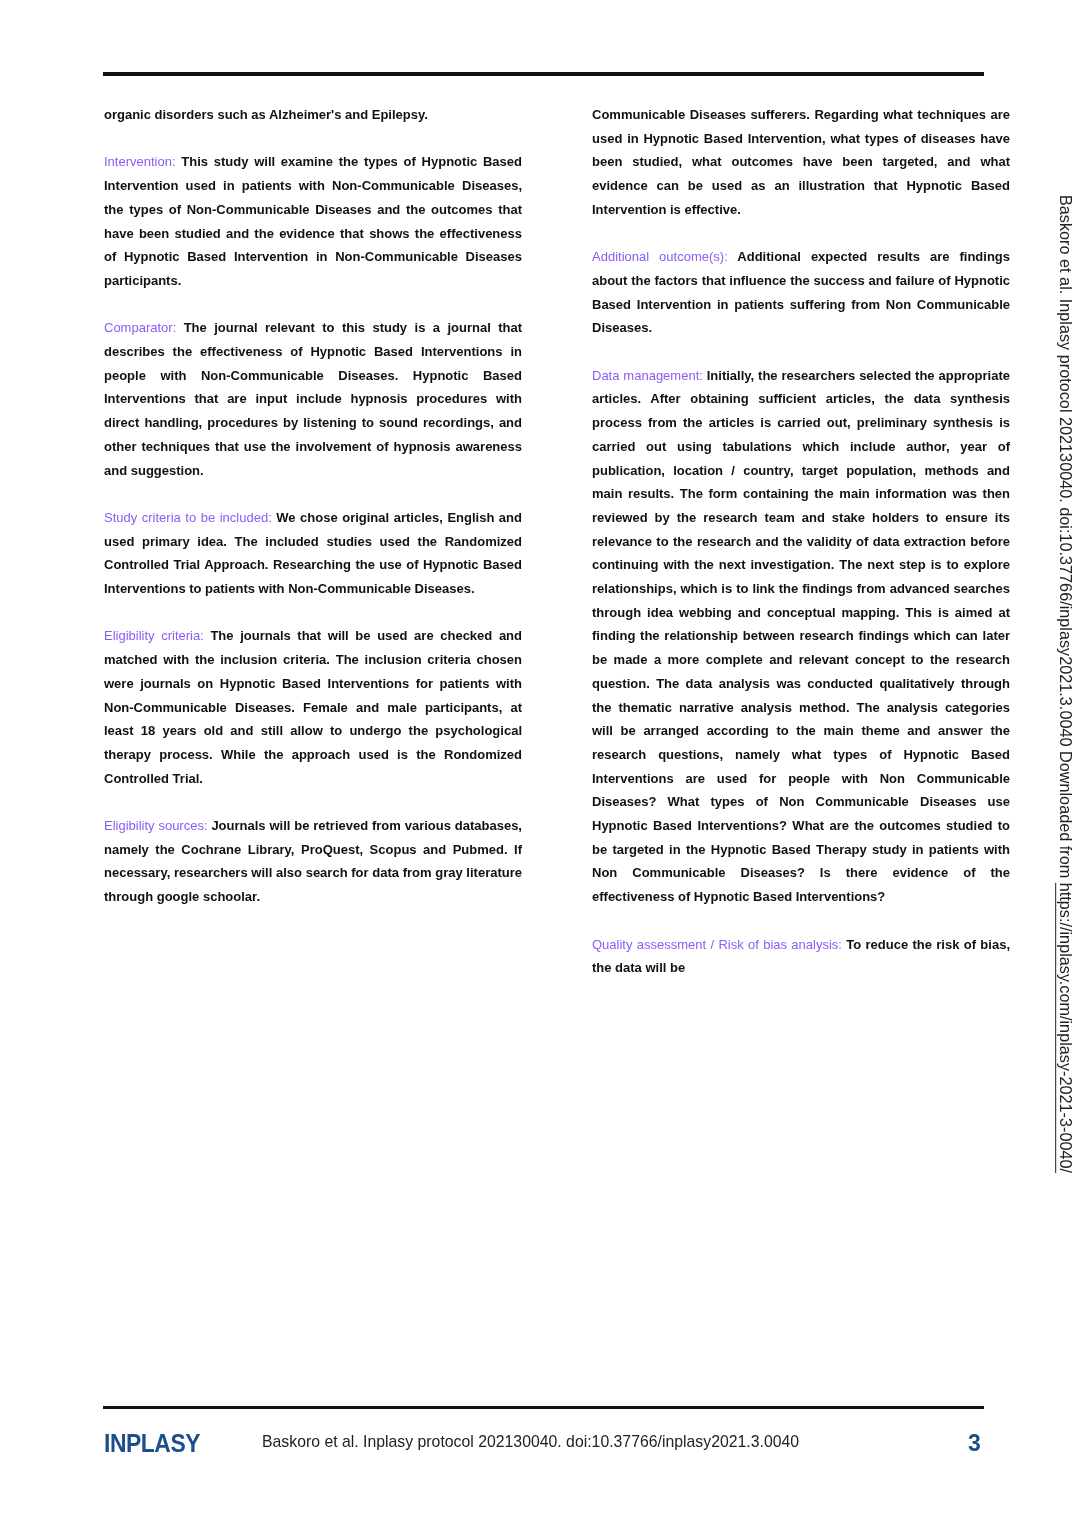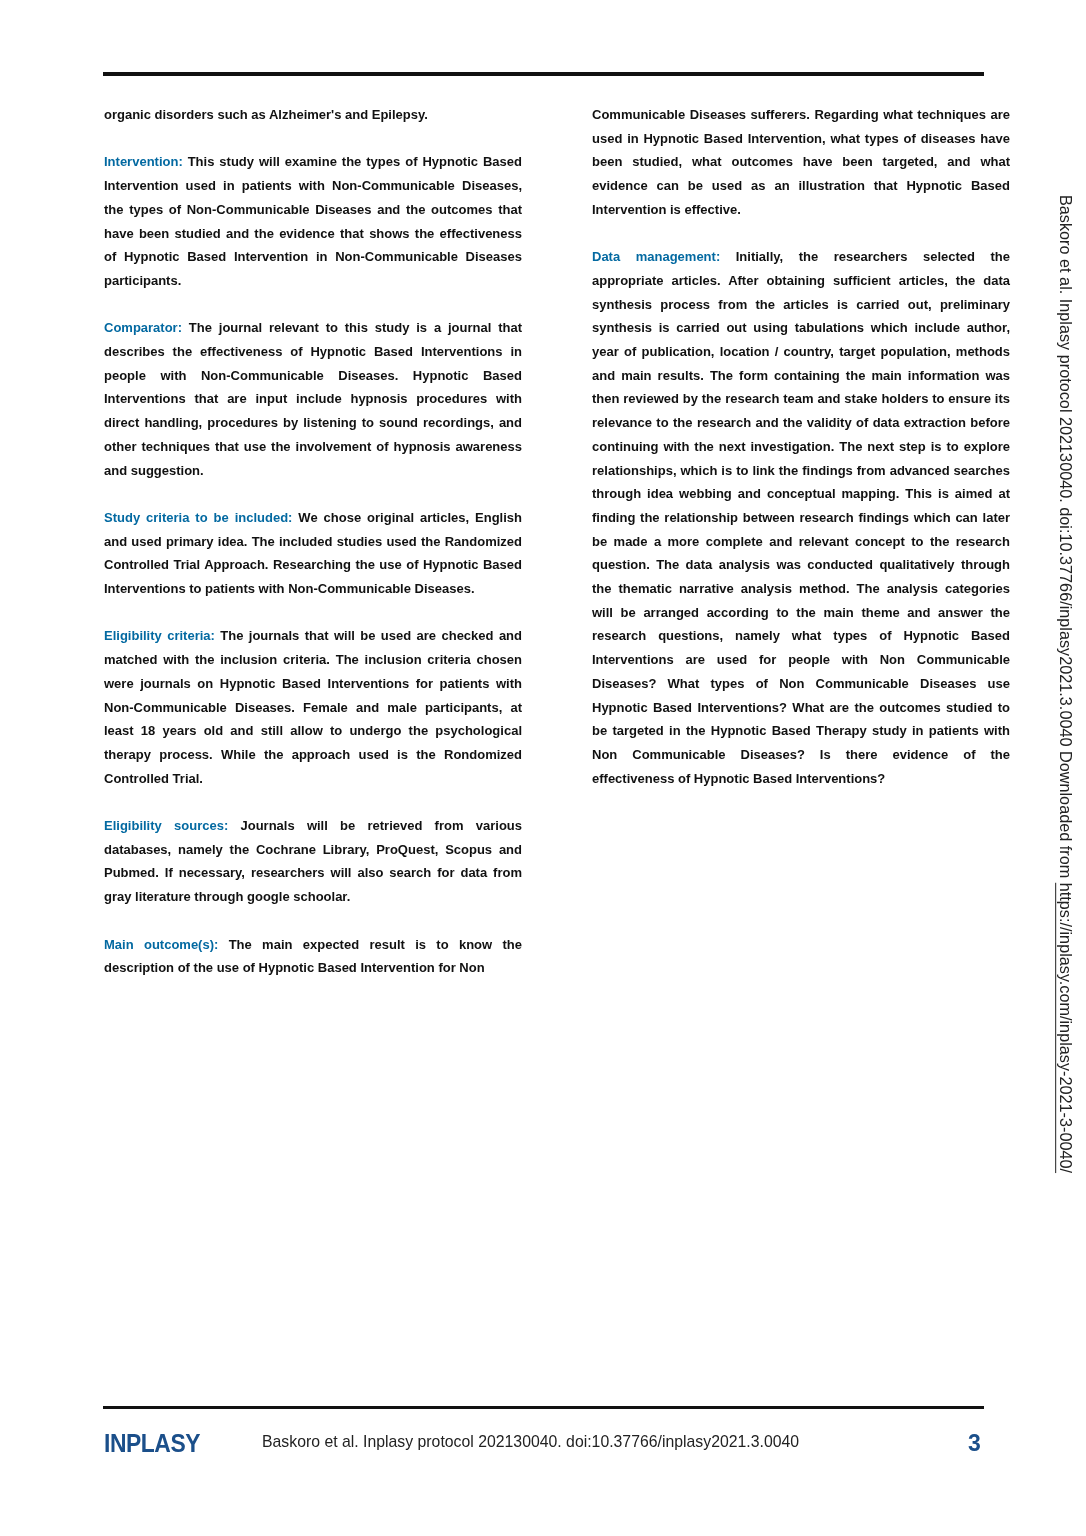--- a/index.html
+++ b/index.html
@@ -31,22 +31,22 @@
       font-weight: bold;
       line-height: 23.7px;
       text-align: justify;
     }
     .col-left { left: 104px; }
     .col-right { left: 592px; }
     .section {
       margin: 0 0 23.7px 0;
     }
     .heading {
-      color: #0369a1;
-      font-weight: bold;
+      color: #8b5cf6;
+      font-weight: normal;
     }
     .body-text {
       color: #111111;
     }
     .bottom-rule {
       position: absolute;
       left: 103px;
       top: 1406px;
       width: 881px;
       height: 3px;
@@ -114,31 +114,34 @@
   </p>
   <p class="section">
     <span class="heading">Study criteria to be included:</span><span class="body-text"> We chose original articles, English and used primary idea. The included studies used the Randomized Controlled Trial Approach. Researching the use of Hypnotic Based Interventions to patients with Non-Communicable Diseases.</span>
   </p>
   <p class="section">
     <span class="heading">Eligibility criteria:</span><span class="body-text"> The journals that will be used are checked and matched with the inclusion criteria. The inclusion criteria chosen were journals on Hypnotic Based Interventions for patients with Non-Communicable Diseases. Female and male participants, at least 18 years old and still allow to undergo the psychological therapy process. While the approach used is the Rondomized Controlled Trial.</span>
   </p>
   <p class="section">
     <span class="heading">Eligibility sources:</span><span class="body-text"> Journals will be retrieved from various databases, namely the Cochrane Library, ProQuest, Scopus and Pubmed. If necessary, researchers will also search for data from gray literature through google schoolar.</span>
   </p>
-  <p class="section">
-    <span class="heading">Main outcome(s):</span><span class="body-text"> The main expected result is to know the description of the use of Hypnotic Based Intervention for Non</span>
-  </p>
 </div>
 
 <div class="column col-right">
   <p class="section">
     <span class="body-text">Communicable Diseases sufferers. Regarding what techniques are used in Hypnotic Based Intervention, what types of diseases have been studied, what outcomes have been targeted, and what evidence can be used as an illustration that Hypnotic Based Intervention is effective.</span>
   </p>
   <p class="section">
+    <span class="heading">Additional outcome(s):</span><span class="body-text"> Additional expected results are findings about the factors that influence the success and failure of Hypnotic Based Intervention in patients suffering from Non Communicable Diseases.</span>
+  </p>
+  <p class="section">
     <span class="heading">Data management:</span><span class="body-text"> Initially, the researchers selected the appropriate articles. After obtaining sufficient articles, the data synthesis process from the articles is carried out, preliminary synthesis is carried out using tabulations which include author, year of publication, location / country, target population, methods and main results. The form containing the main information was then reviewed by the research team and stake holders to ensure its relevance to the research and the validity of data extraction before continuing with the next investigation. The next step is to explore relationships, which is to link the findings from advanced searches through idea webbing and conceptual mapping. This is aimed at finding the relationship between research findings which can later be made a more complete and relevant concept to the research question. The data analysis was conducted qualitatively through the thematic narrative analysis method. The analysis categories will be arranged according to the main theme and answer the research questions, namely what types of Hypnotic Based Interventions are used for people with Non Communicable Diseases? What types of Non Communicable Diseases use Hypnotic Based Interventions? What are the outcomes studied to be targeted in the Hypnotic Based Therapy study in patients with Non Communicable Diseases? Is there evidence of the effectiveness of Hypnotic Based Interventions?</span>
+  </p>
+  <p class="section">
+    <span class="heading">Quality assessment / Risk of bias analysis:</span><span class="body-text"> To reduce the risk of bias, the data will be</span>
   </p>
 </div>
 
 <div class="bottom-rule"></div>
 
 <div class="footer-brand">INPLASY</div>
 <div class="footer-citation">Baskoro et al. Inplasy protocol 202130040. doi:10.37766/inplasy2021.3.0040</div>
 <div class="footer-page">3</div>
 
 <div class="side-note"><span>Baskoro et al. Inplasy protocol 202130040. doi:10.37766/inplasy2021.3.0040 Downloaded from </span><span class="side-link">https://inplasy.com/inplasy-2021-3-0040/</span></div>

